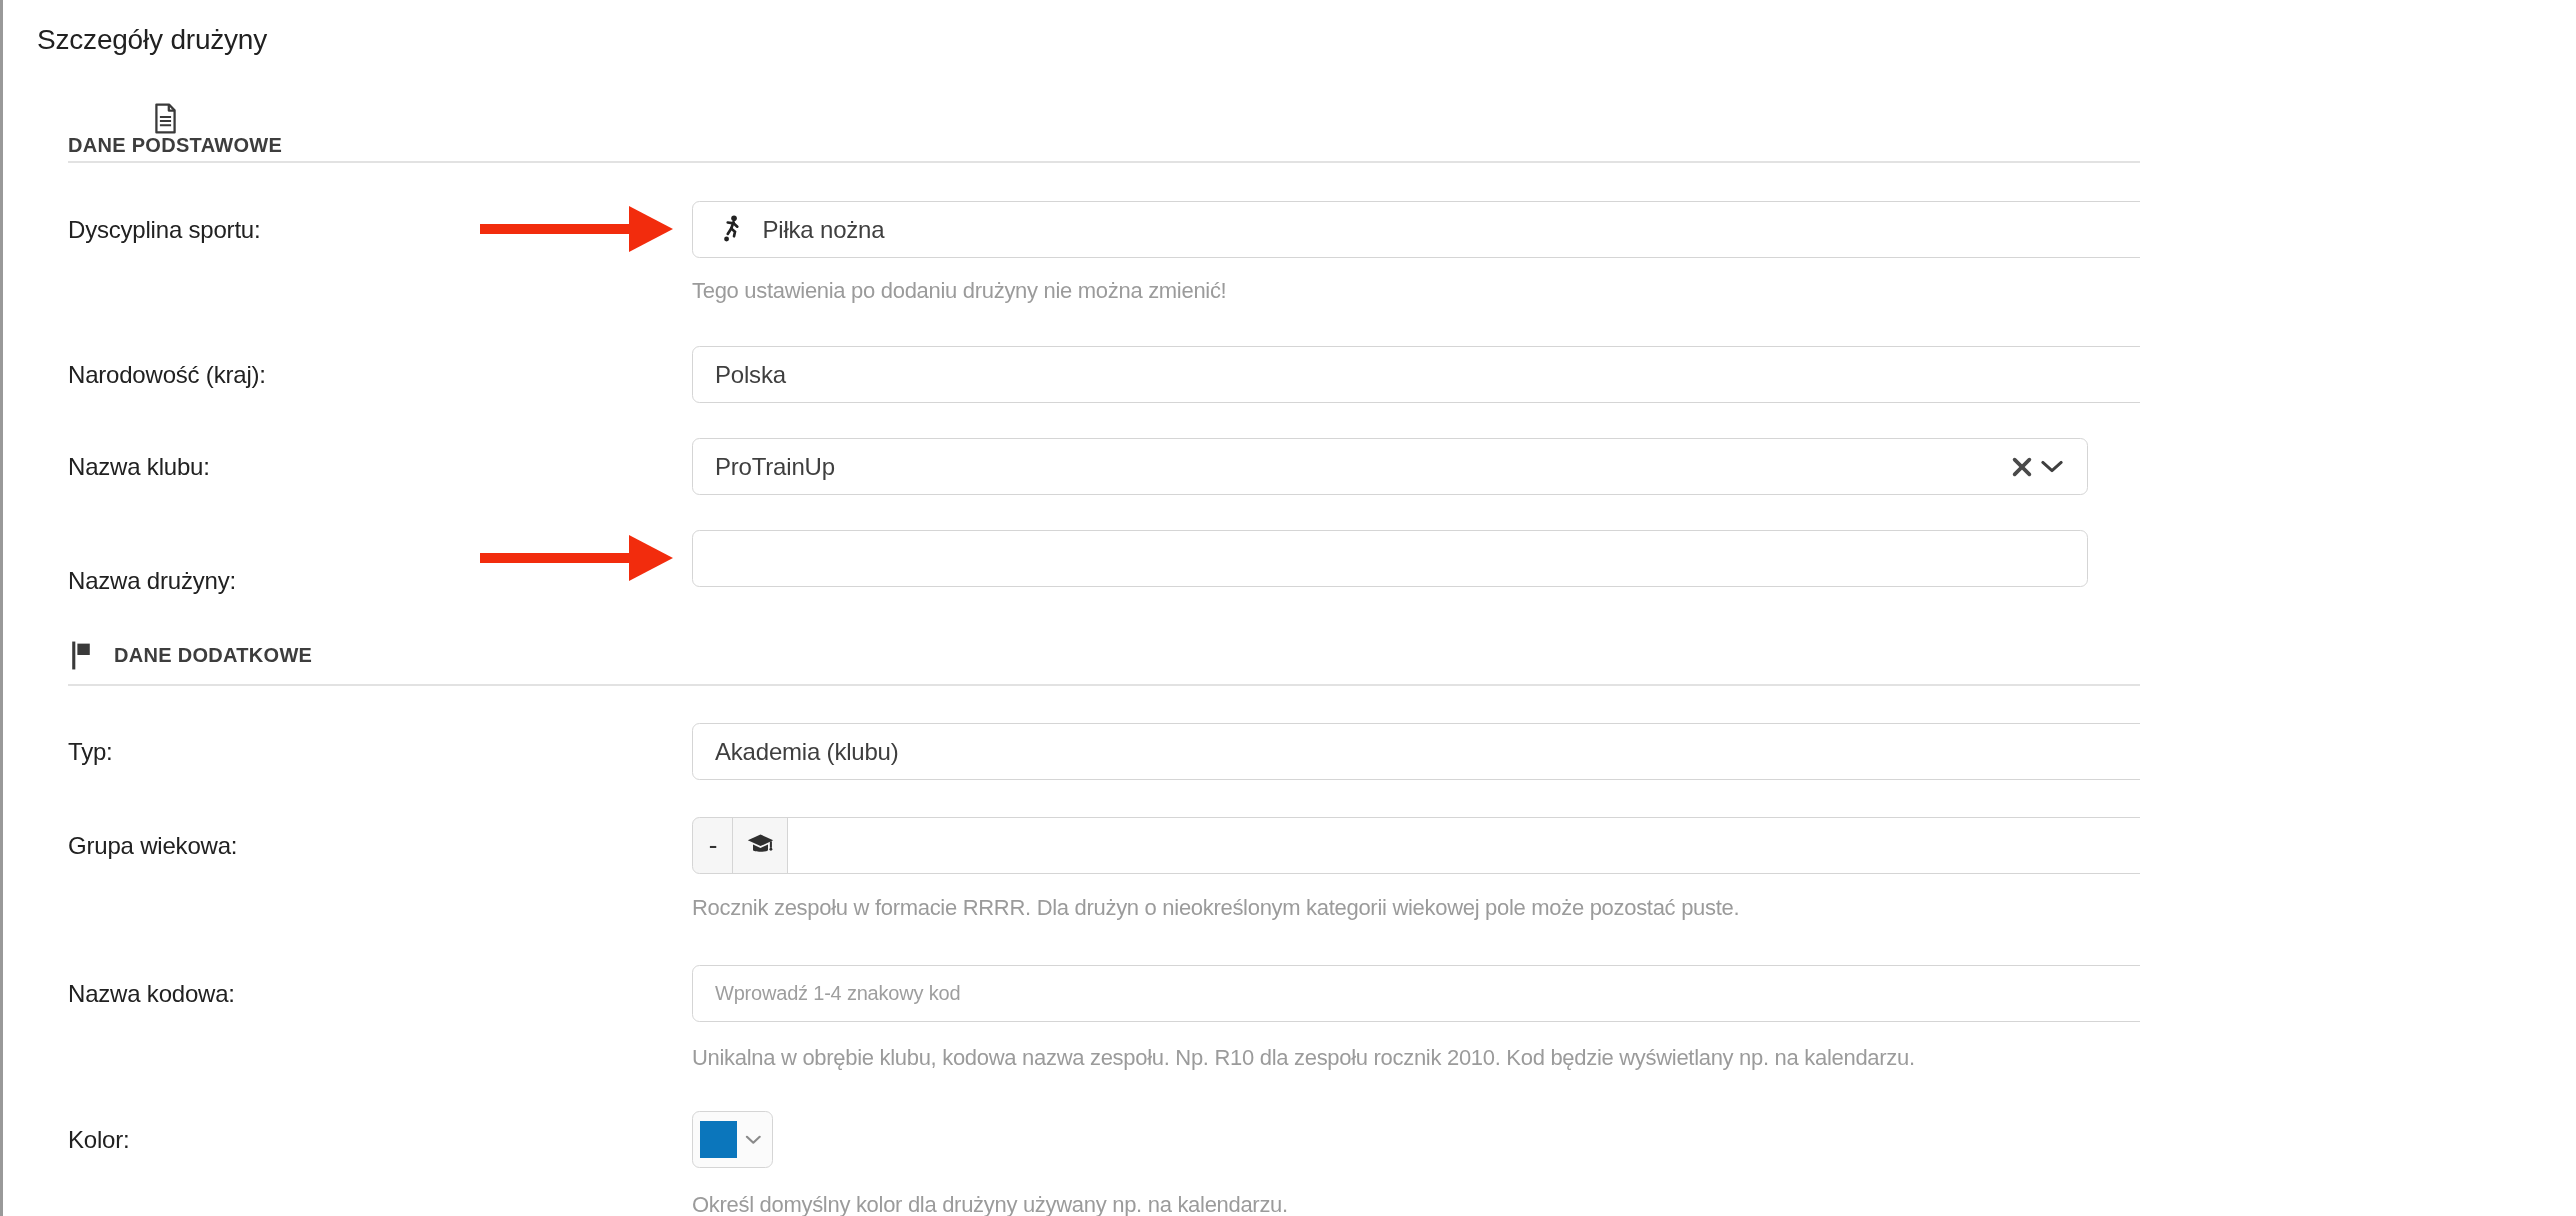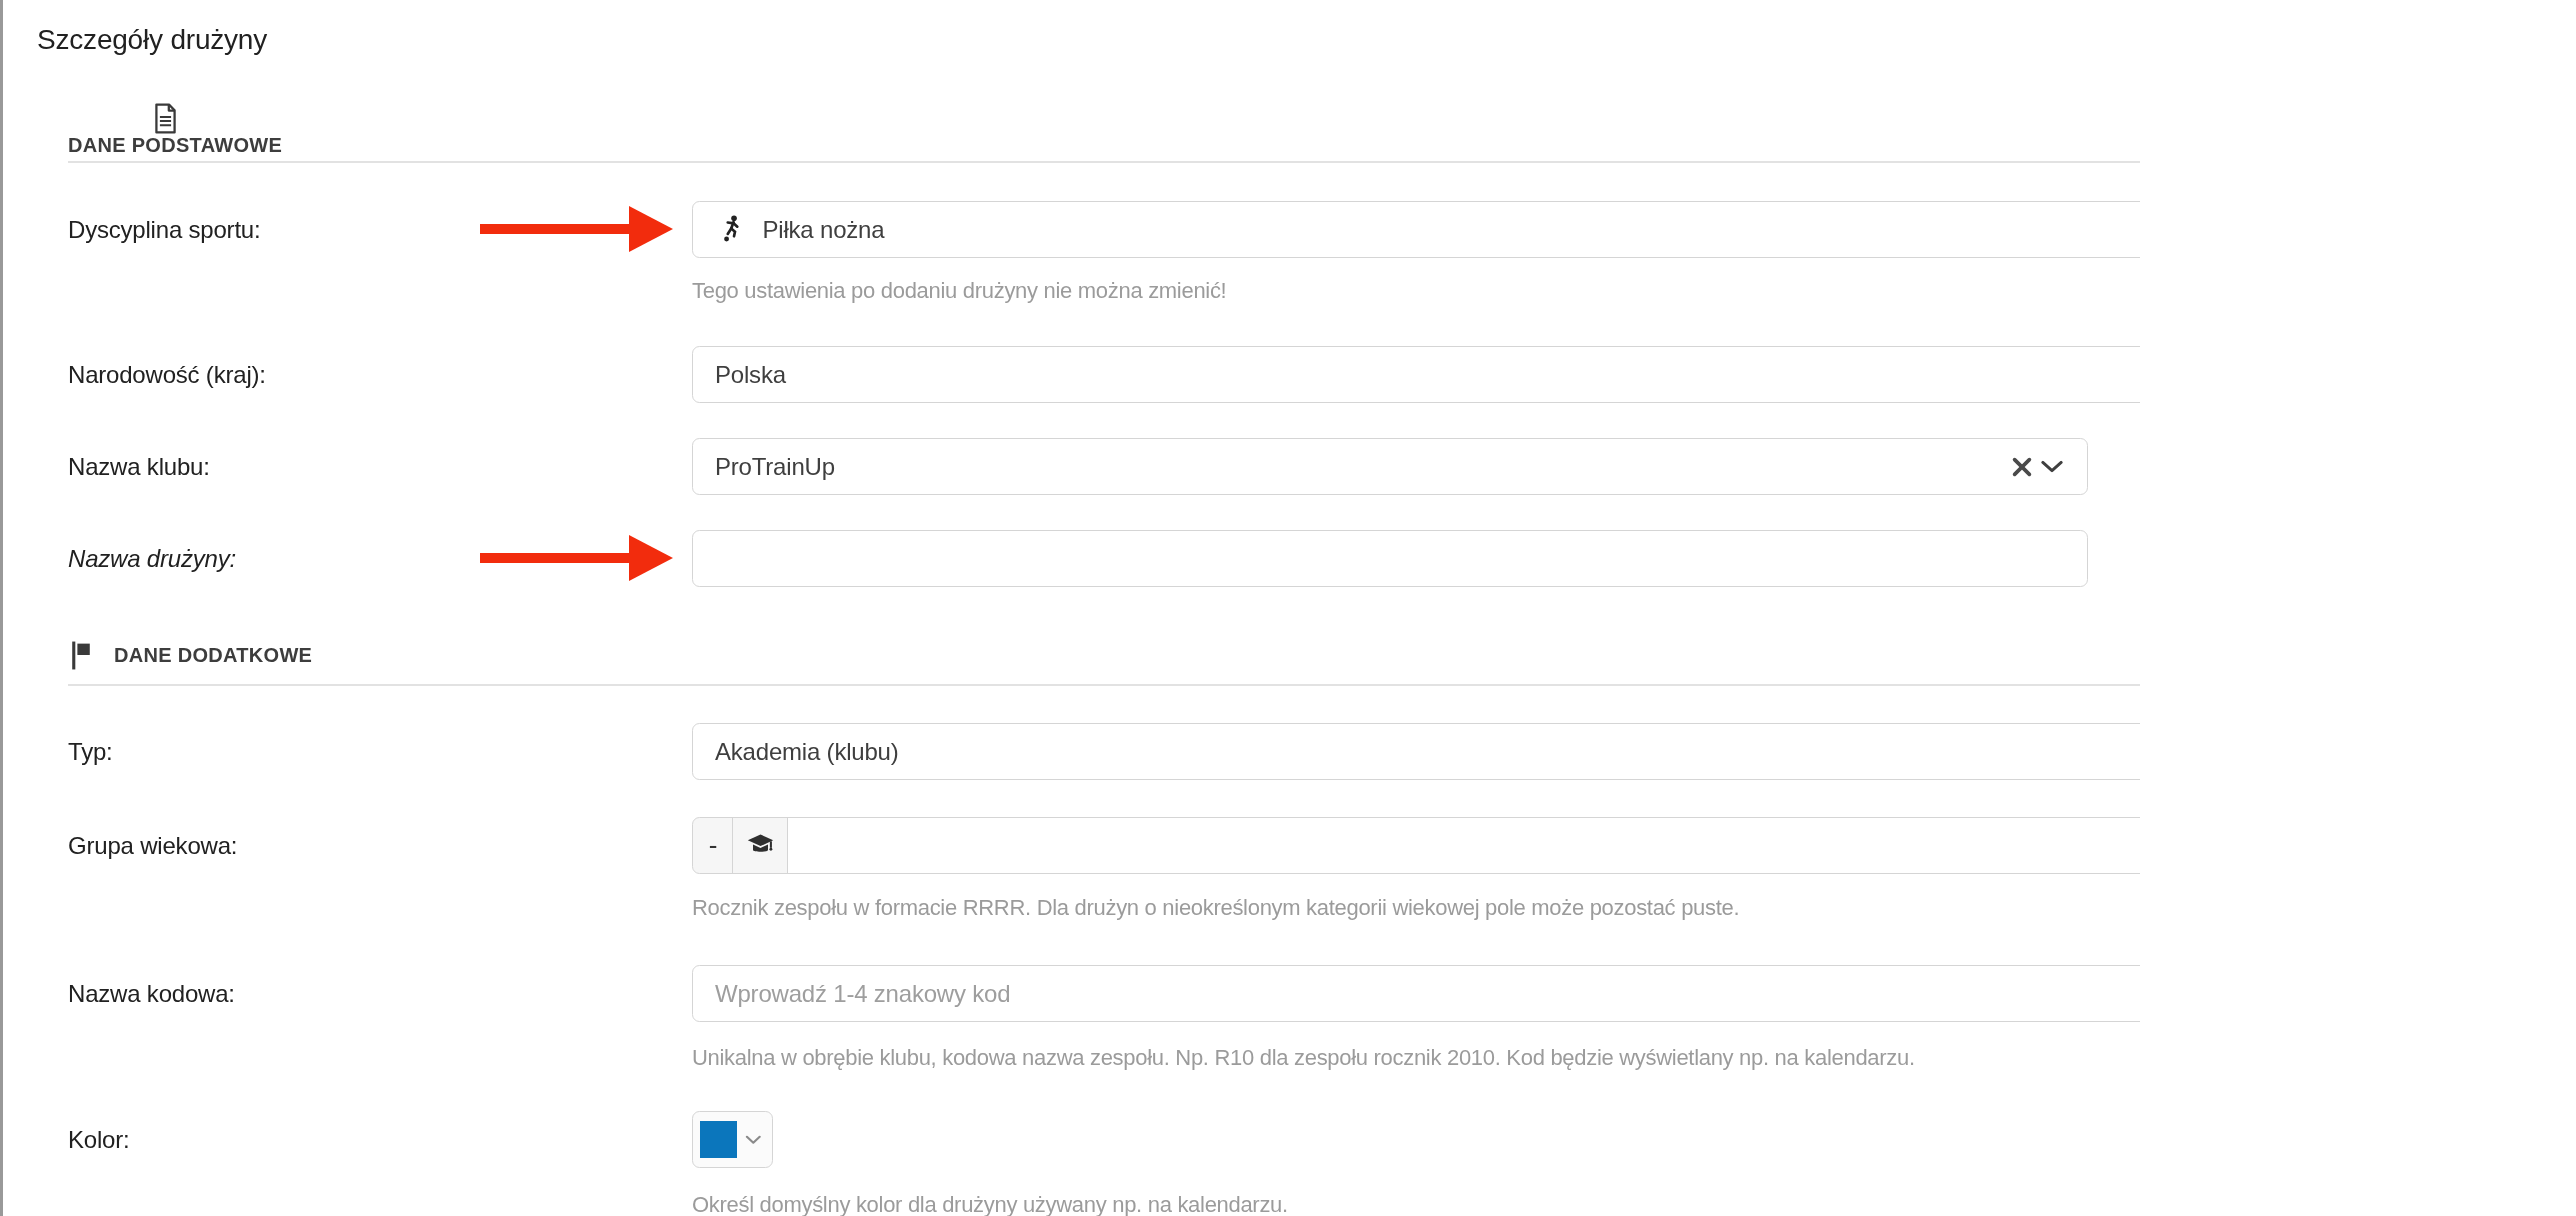--- a/index.html
+++ b/index.html
@@ -24,21 +24,21 @@
   .w-full   { width:1807px; }
   .w-narrow { width:1396px; }
 
   .select { display:flex; align-items:center; cursor:pointer; }
   .select .value { font-size:24px; color:#3f3f3f; letter-spacing:-0.2px; padding-left:22px; white-space:nowrap; }
   .select .value.with-icon { padding-left:17.5px; }
   .sel-caret { position:absolute; right:24px; top:50%; transform:translateY(-50%); display:inline-flex; }
   .clear-x { position:absolute; right:53px; top:50%; transform:translateY(-50%); display:inline-flex; cursor:pointer; }
   .sport-ic { display:inline-flex; margin-left:24px; }
 
-  .text-input { font-family:inherit; font-size:24px; color:#3f3f3f; padding:16px 22px; outline:none; background:#fff; }
+  .text-input { font-family:inherit; font-size:20px; color:#3f3f3f; padding:16px 22px; outline:none; background:#fff; }
   .text-input::placeholder { color:#9e9e9e; letter-spacing:-0.2px; }
 
   .help { position:absolute; left:692px; font-size:22px; line-height:28px; color:#9b9b9b; letter-spacing:-0.3px; white-space:nowrap; }
 
   
   .arrow { position:absolute; left:480px; width:193px; height:46px; }
   .arrow-shaft { position:absolute; left:0; top:18.4px; width:151px; height:9.2px; background:#f22c0d; }
   .arrow-head  { position:absolute; left:149px; top:0; width:0; height:0;
                  border-top:23px solid transparent; border-bottom:23px solid transparent; border-left:44px solid #f22c0d; }
 
@@ -146,21 +146,21 @@
           </clipPath>
       </defs>
       <path d="M32 3 C25 8.5 13 10.5 6.5 9.5 L7.5 33 C8.5 51 22 59.5 32 63.5 C42 59.5 55.5 51 56.5 33 L57.5 9.5 C51 10.5 39 8.5 32 3 Z" fill="#b3b3b3"></path>
       <g clip-path="url(#shieldClip)">
         <path d="M0 54 L52 0 L66 14 L14 68 Z" fill="#d2d2d2"></path>
       </g>
       <path d="M32 3 C25 8.5 13 10.5 6.5 9.5 L7.5 33 C8.5 51 22 59.5 32 63.5 C42 59.5 55.5 51 56.5 33 L57.5 9.5 C51 10.5 39 8.5 32 3 Z" fill="none" stroke="#8f8f8f" stroke-width="3"></path>
     </svg>
   </span>
 
-  <div class="field-label" style="top:530px;font-style:italic;">Nazwa drużyny:</div>
+  <div class="field-label" style="top:552px;">Nazwa drużyny:</div>
   <div class="arrow" style="top:535px;">
     <span class="arrow-shaft" style="background-color: rgb(242, 44, 13);"></span>
     <span class="arrow-head" style="border-left-color: rgb(242, 44, 13);"></span>
   </div>
   <input class="control w-narrow text-input" style="top: 530px;" type="text" value="">
 
   <div class="sec-header" style="top:629px;">
     <span class="sec-icon">
       <svg width="26" height="31" viewBox="0 0 24 30" fill="none">
         <rect x="3.5" y="1.5" width="3" height="27" fill="#3a3a3a"></rect>

